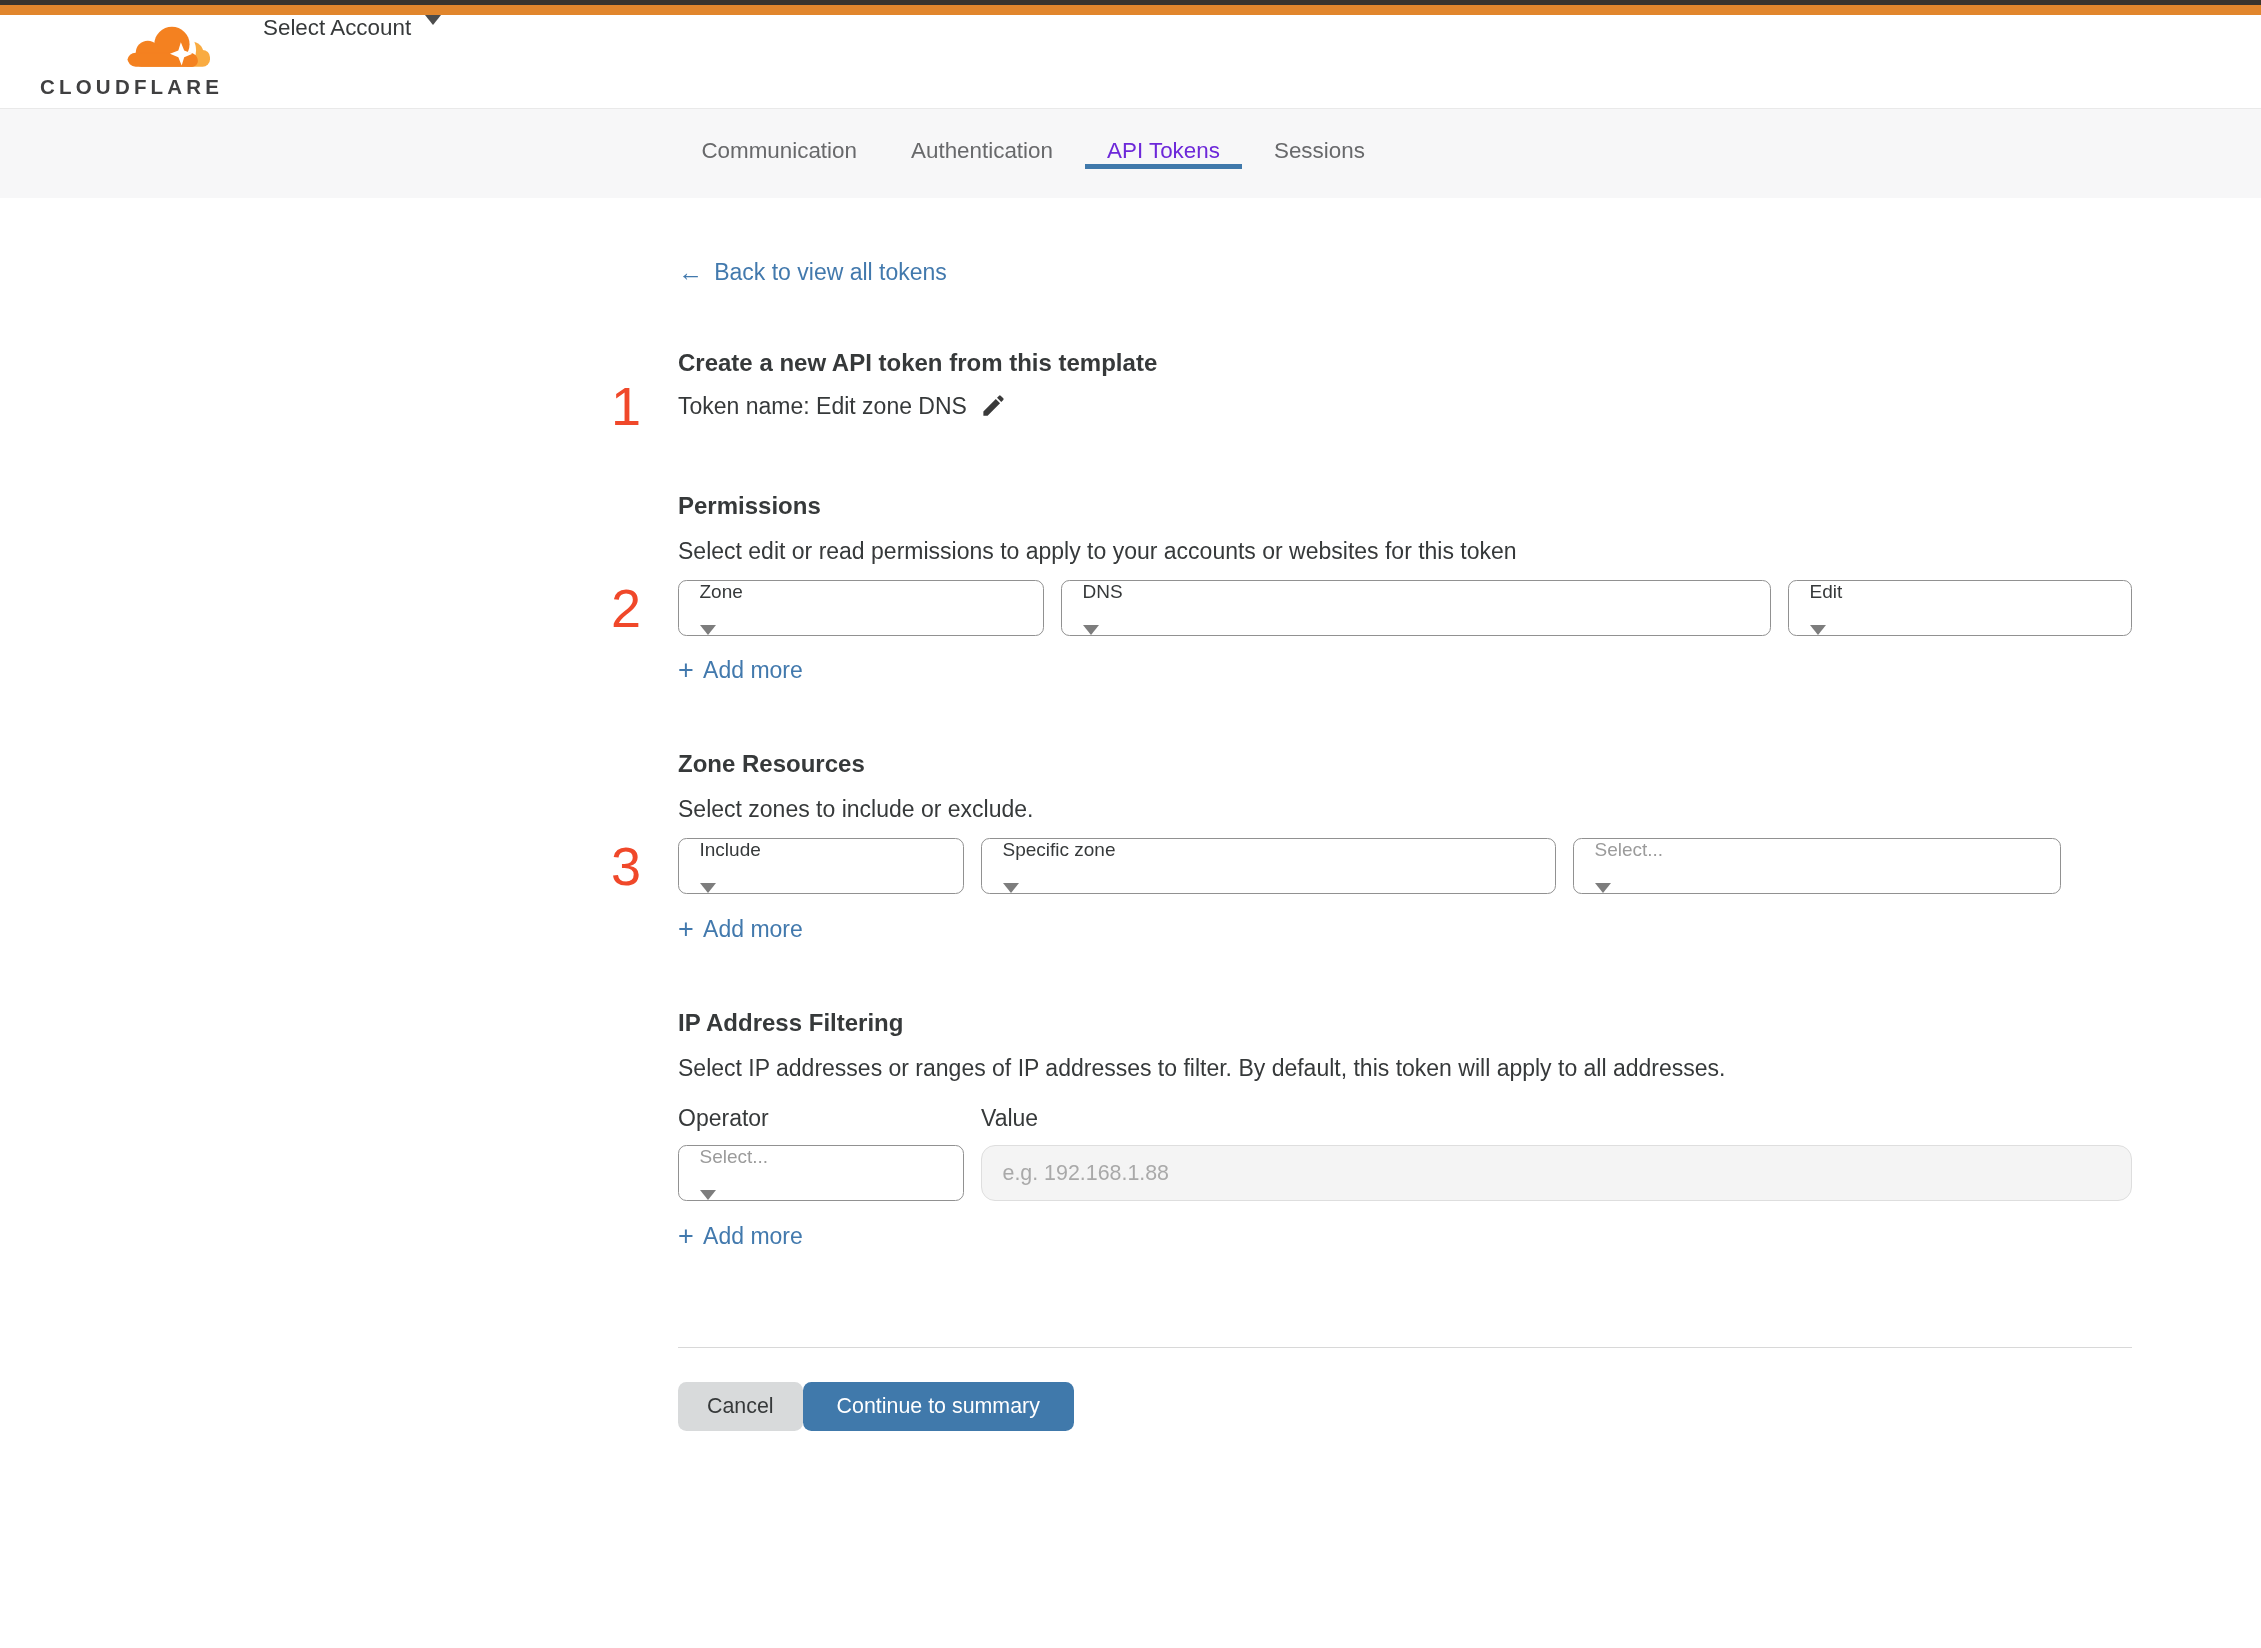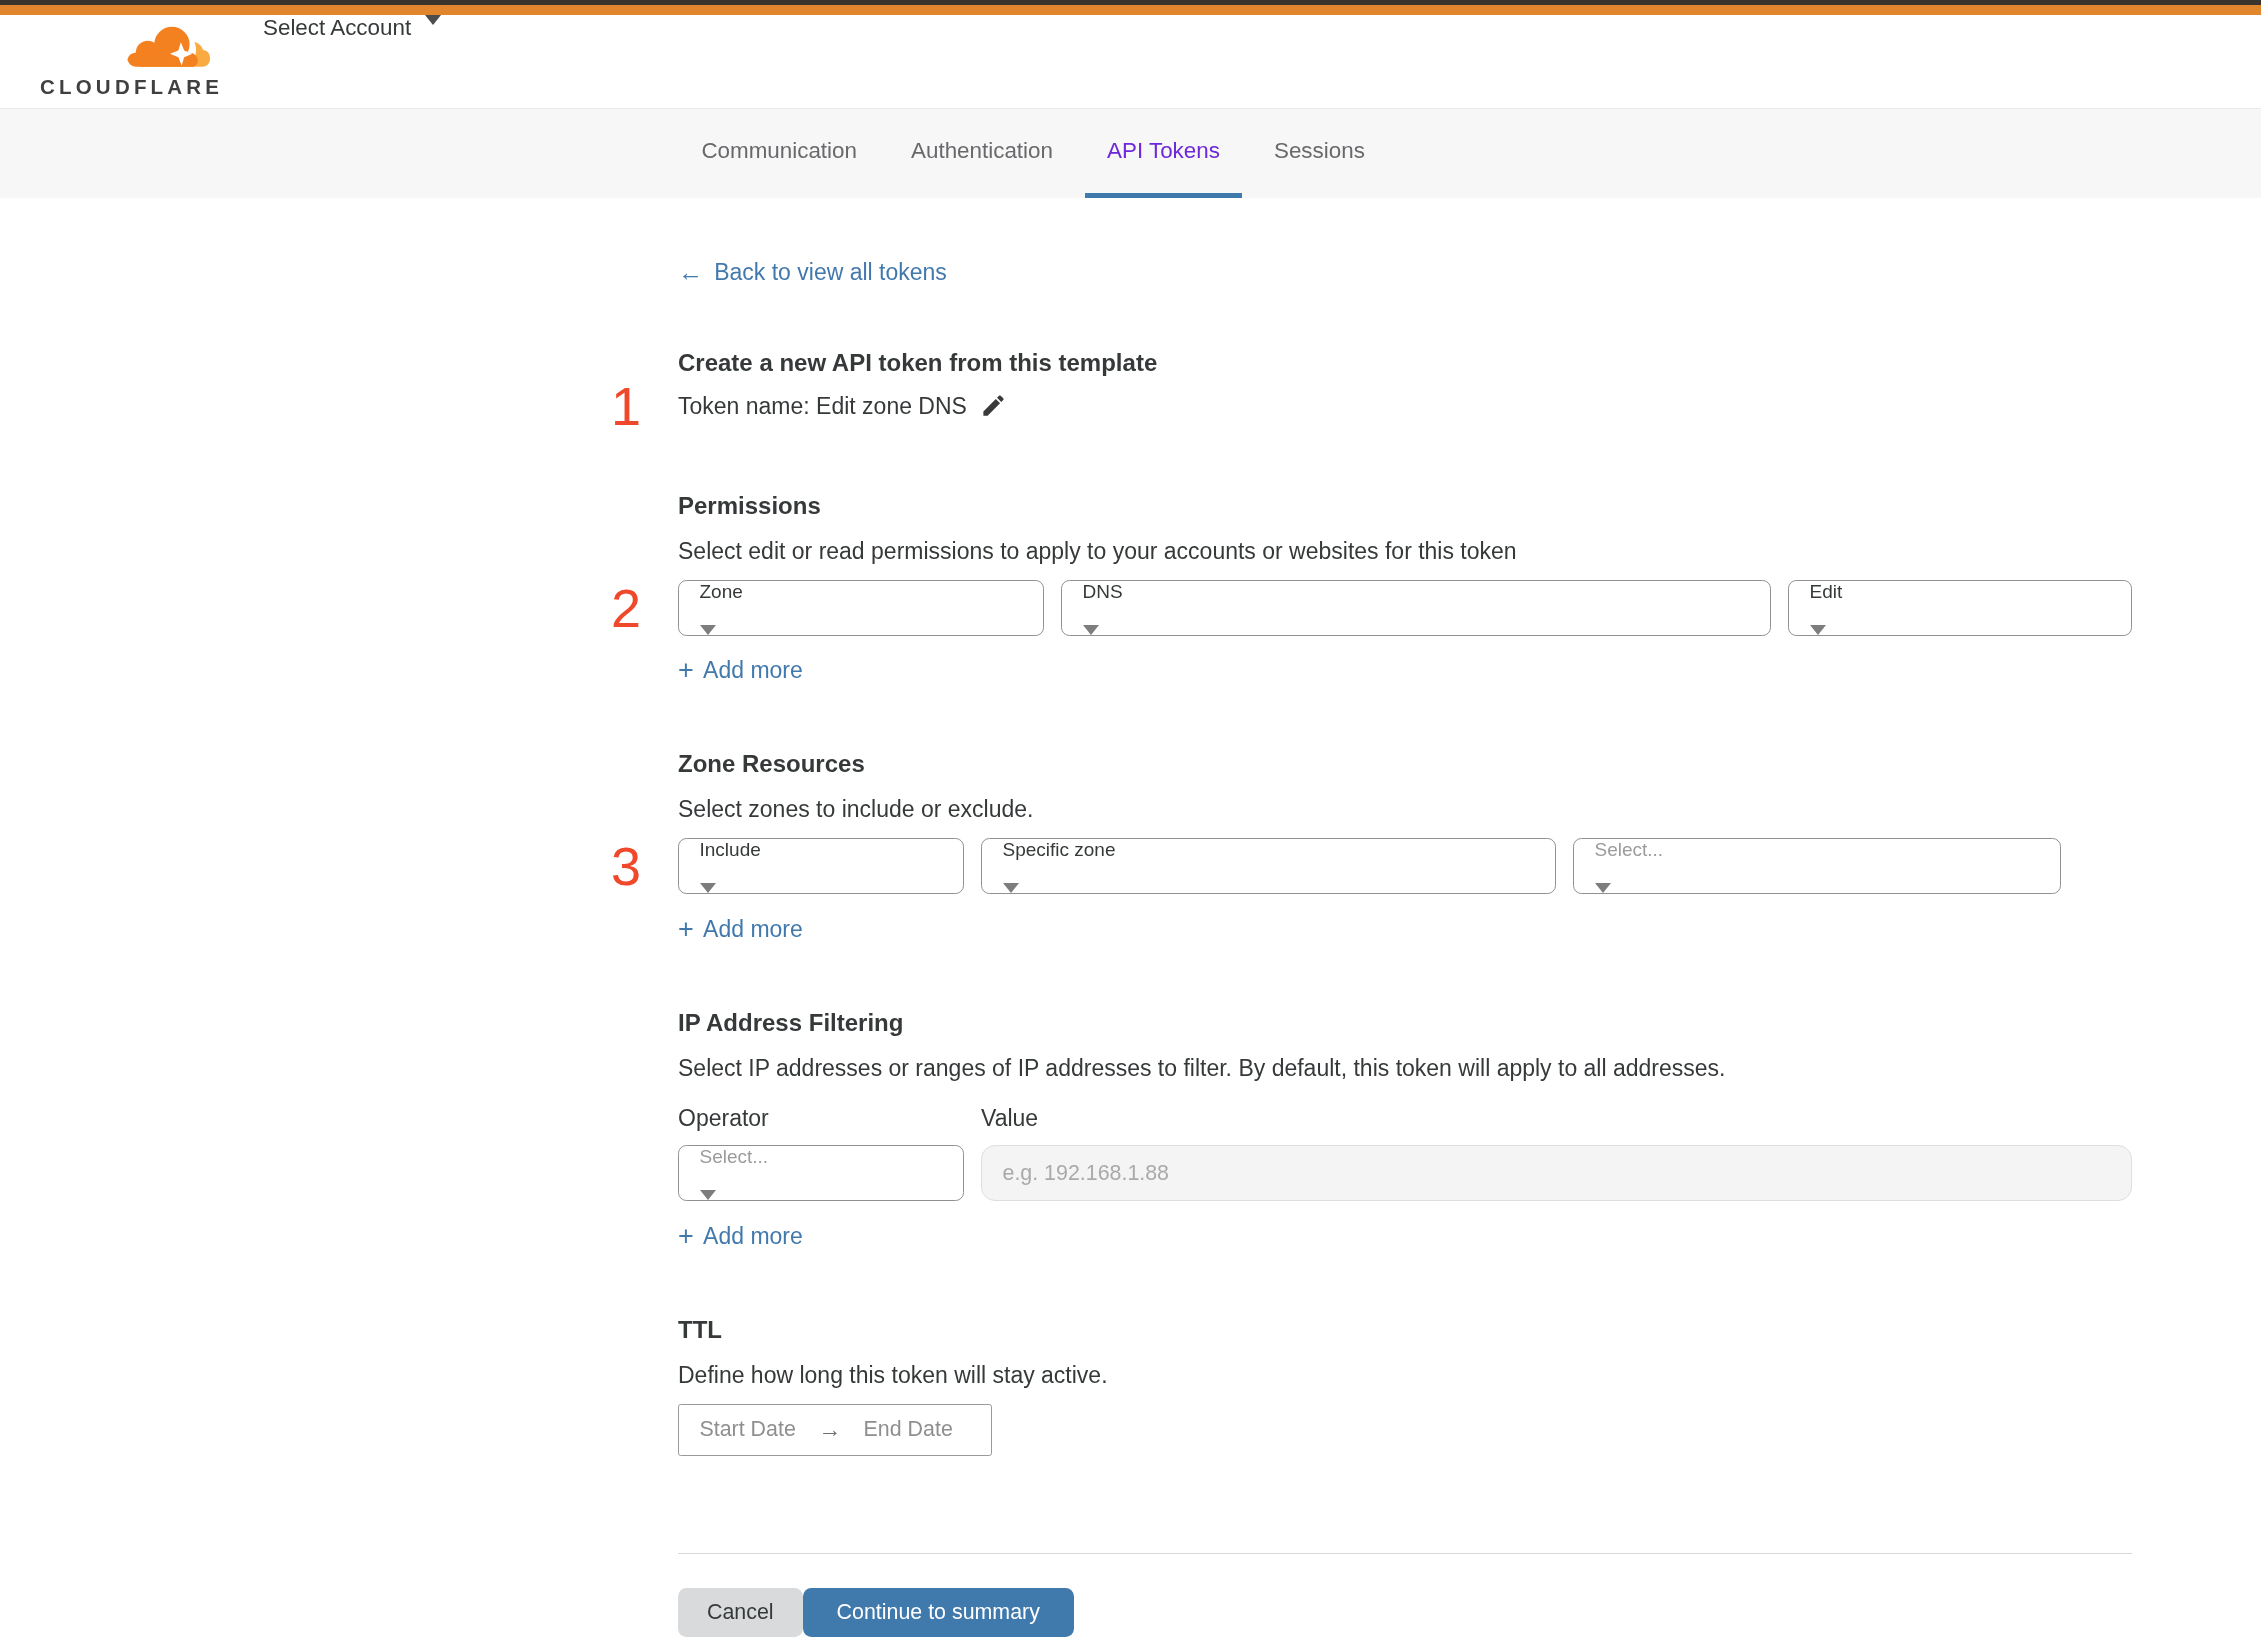--- a/index.html
+++ b/index.html
@@ -24,21 +24,21 @@
   .logo{position:absolute;left:27px;top:7.5px;width:183px;height:82px;cursor:pointer;}
   .logo svg{position:absolute;right:0;top:0;}
   .logo .wordmark{position:absolute;left:13px;bottom:5.6px;font-size:20.5px;font-weight:700;
     letter-spacing:4.2px;color:#404041;}
   .account-selector{position:absolute;left:263px;top:0;height:100%;display:flex;
     align-items:flex-start;gap:14px;font-size:22.4px;color:var(--text-dark);cursor:pointer;}
   .caret-down{width:0;height:0;border-left:8.4px solid transparent;
     border-right:8.4px solid transparent;border-top:10.3px solid #4d4d4d;}
 
   
-  .tabbar{height:89px;background:#f7f7f8;display:flex;padding-left:679px;}
+  .tabbar{height:89px;background:#f7f7f8;display:flex;padding-left:679px;align-items:center;}
   .tab{display:flex;align-items:center;padding:0 22.4px;margin-right:9.3px;font-size:22.4px;
     color:#68696b;border-bottom:5.6px solid transparent;cursor:pointer;}
   .tab.active{color:#6d28d9;border-bottom-color:var(--button-blue);}
 
   
   .main{margin-left:678px;width:1454px;padding-top:60px;}
   .back-link{display:inline-flex;align-items:center;gap:11.2px;font-size:23px;
     color:var(--link-blue);cursor:pointer;line-height:28px;}
   .back-link .arrow{font-size:25px;}
 
@@ -226,29 +226,20 @@
         <span class="caret-down"></span>
       </div>
       <input class="value-input" type="text" disabled="" placeholder="e.g. 192.168.1.88" style="">
     </div>
     <div class="add-more">
       <span class="plus">+</span>
       <span>Add more</span>
     </div>
   </section>
 
-  <section class="section ttl-section">
-    <h2 class="sec-title">TTL</h2>
-    <div class="sec-desc">Define how long this token will stay active.</div>
-    <div class="date-box">
-      <span>Start Date</span>
-      <span class="arrow-right">→</span>
-      <span>End Date</span>
-    </div>
-  </section>
 
   <div class="divider"></div>
 
   <div class="footer-row">
     <button class="btn btn-cancel">Cancel</button>
     <button class="btn btn-continue">Continue to summary</button>
   </div>
 
 </main>
 

